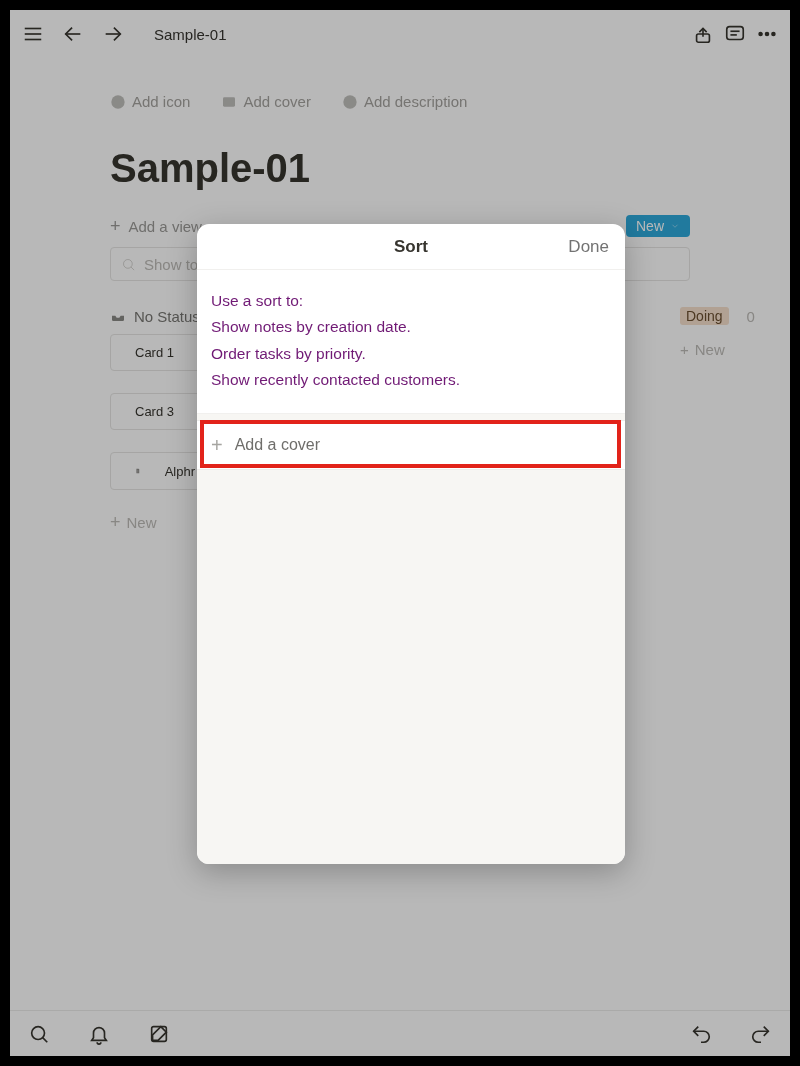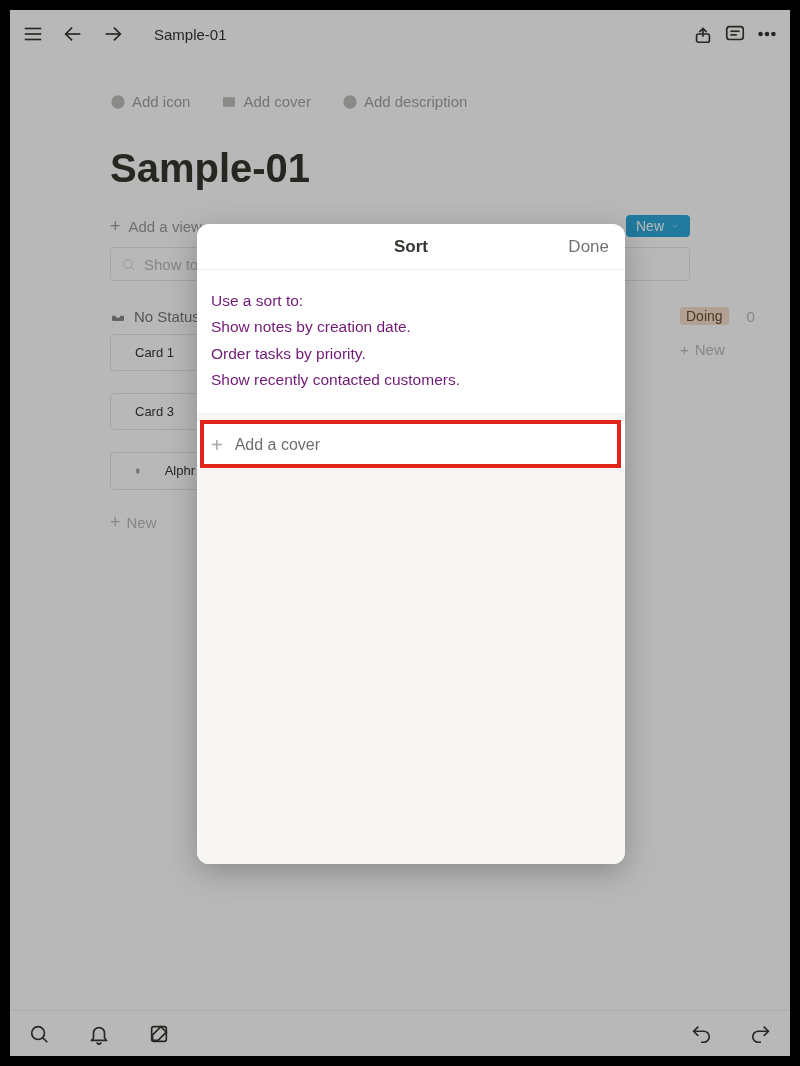--- a/index.html
+++ b/index.html
@@ -34,21 +34,21 @@
   .search-box svg { width: 15px; height: 15px; stroke: #bdbbb7; fill: none; }
 
   .columns { display: flex; margin-top: 26px; gap: 460px; }
   .col { }
   .col-header { display: flex; align-items: center; gap: 8px; color: #787773; font-size: 15px; margin-bottom: 8px; }
   .col-header .inbox svg { width: 16px; height: 16px; fill: #8a8986; }
   .badge-doing { background: #f5dfcc; color: #6a4e2f; border-radius: 3px; padding: 1px 6px; font-size: 14px; }
   .col-count { color: #bdbbb7; margin-left: 10px; }
 
   .card { border: 1px solid #e6e5e3; border-radius: 4px; background: #fff; padding: 10px 24px; margin-bottom: 22px; font-size: 13px; color: #37352f; width: 110px; }
-  .card.alphr { display: flex; gap: 24px; width: 110px; }
+  .card.alphr { display: flex; align-items: center; gap: 24px; width: 110px; }
   .card.alphr svg { width: 16px; height: 16px; fill: #8a8986; }
   .add-new-row { color: #bdbbb7; font-size: 15px; display: flex; align-items: center; gap: 6px; margin-top: 4px; }
   .add-new-row .plus { font-size: 18px; }
   .add-new-right { color: #bdbbb7; font-size: 15px; display: flex; align-items: center; gap: 6px; }
 
   
   .bottombar { position: absolute; left: 0; right: 0; bottom: 0; height: 46px; border-top: 1px solid #ececea; display: flex; align-items: center; padding: 0 18px; gap: 38px; color: #37352f; background:#fff; }
   .bottombar .sp { flex: 1; }
   .bottombar .ic svg { width: 22px; height: 22px; }
 

